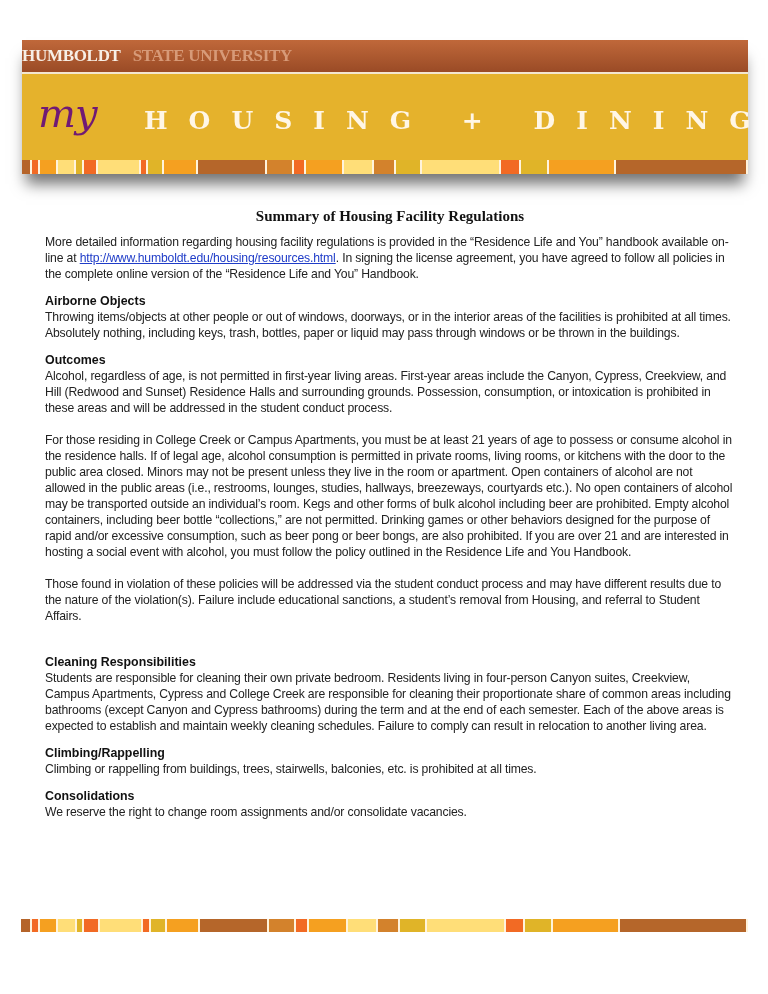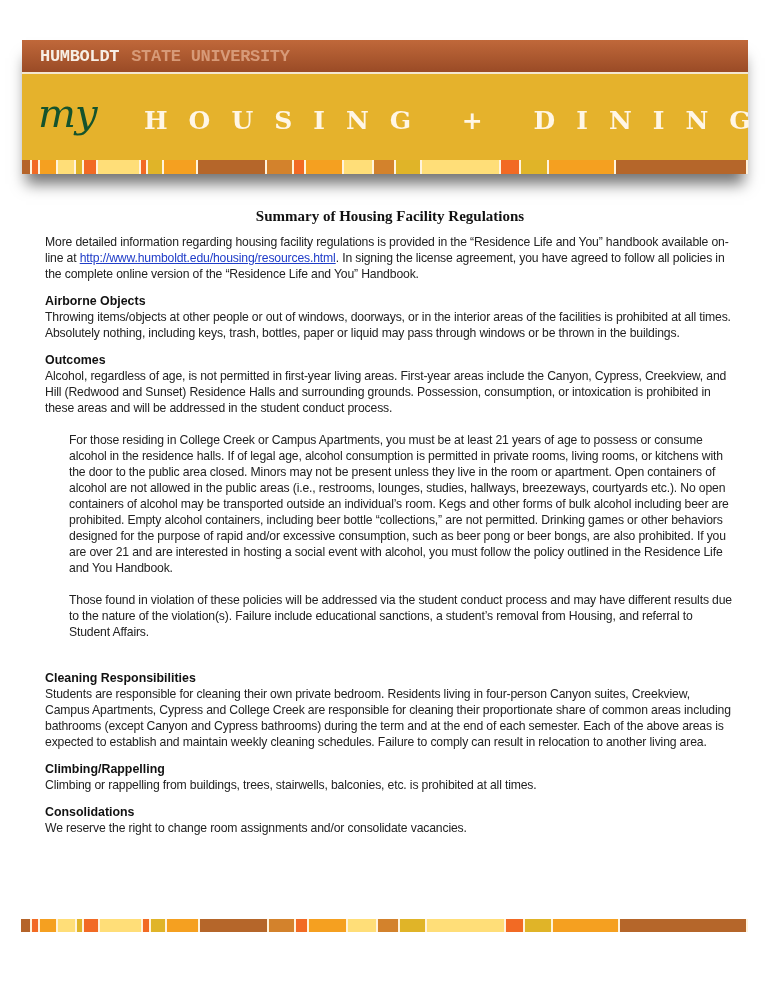--- a/index.html
+++ b/index.html
@@ -5,49 +5,49 @@
     html, body { margin: 0; padding: 0; background: #ffffff; }
     body { width: 768px; height: 994px; position: relative; overflow: hidden; font-family: "Liberation Sans", sans-serif; }
 
     .banner {
       position: absolute; left: 22px; top: 40px; width: 726px; height: 134px;
       box-shadow: 0 14px 14px -4px rgba(0,0,0,0.55);
     }
     .banner-top {
       height: 32px; background: linear-gradient(#c0683a, #9a4b26);
       border-bottom: 2px solid #f3e6d0;
-      display: flex; align-items: center; padding-left: 18px;
-      font-family: Liberation Mono, monospace; font-weight: bold; font-size: 17px; letter-spacing: -0.3px;
+      display: flex; align-items: center; 
+      font-family: Liberation Serif, serif; font-weight: bold; font-size: 17px; letter-spacing: -0.3px;
     }
     .banner-top .strong { color: #f7efe6; }
     .banner-top .weak { color: #d79a78; margin-left: 12px; }
     .banner-main {
       height: 86px; background: #e5b22c; position: relative;
     }
     .banner-main .my {
-      position: absolute; left: 16px; top: 16px; color: #14532d;
+      position: absolute; left: 16px; top: 16px; color: #701a75;
       font-family: "DejaVu Serif", serif; font-style: italic; font-size: 40px; letter-spacing: -1px;
     }
     .banner-main .title {
       position: absolute; left: 122px; top: 32px; color: #fff6e6;
       font-family: "DejaVu Serif", serif; font-weight: bold; font-size: 25px; letter-spacing: 21px;
       white-space: nowrap;
     }
     .stripe { display: flex; height: 14px; }
     .stripe span { display: block; height: 100%; border-right: 2px solid #fff3dc; box-sizing: border-box; }
 
     .content { position: absolute; left: 45px; top: 208px; width: 690px; color: #222; }
     .doc-title {
       text-align: center; font-family: "Liberation Serif", serif; font-weight: bold; font-size: 15px;
       margin: 0 0 9px 0; color: #111;
     }
     .para { font-family: "Liberation Sans", sans-serif; font-size: 12.2px; line-height: 16px; margin: 0; letter-spacing: -0.15px; }
     .section { margin-top: 11px; }
     .heading { font-weight: bold; color: #111; font-size: 12.4px; line-height: 16px; }
-    .gap { margin-top: 16px; margin-left: 24px; }
+    .gap { margin-top: 16px; }
     .gap-lg { margin-top: 30px; }
     a.link { color: #1f3cc8; text-decoration: underline; }
 
     .footer-stripe { position: absolute; left: 21px; top: 919px; width: 727px; height: 13px; display: flex; }
     .footer-stripe span { display: block; height: 100%; border-right: 2px solid #fff3dc; box-sizing: border-box; }
   </style>
 </head>
 <body>
 
 <div class="banner">

